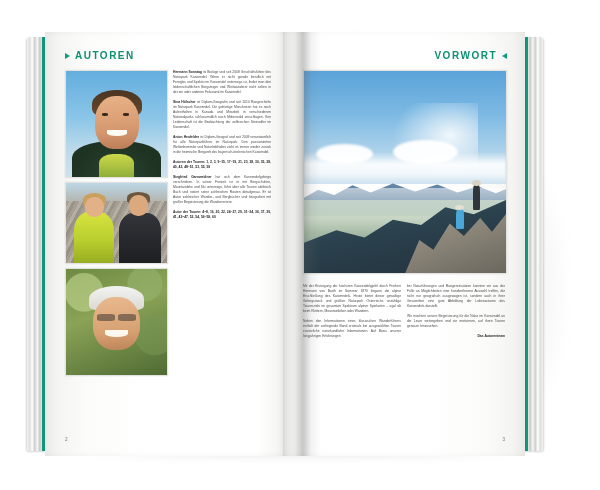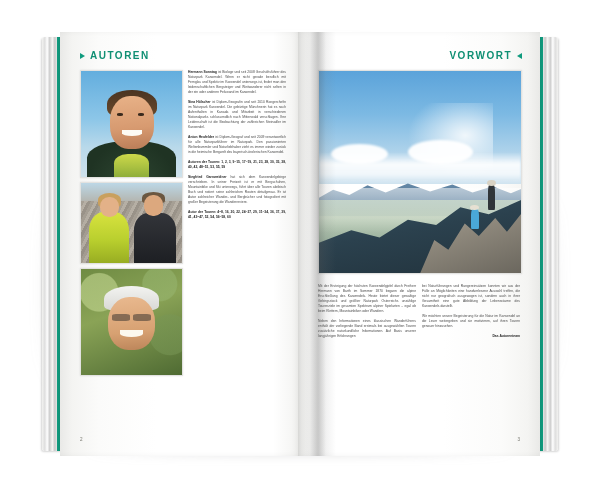--- a/index.html
+++ b/index.html
@@ -9,21 +9,21 @@
     font-family:"Liberation Sans", sans-serif;
   }
   .stage{position:relative;width:600px;height:490px;background:#fff;}
 
   
   .book-shadow{
     position:absolute;left:36px;top:36px;width:528px;height:420px;
     background:radial-gradient(ellipse at 50% 60%, rgba(120,120,125,.40) 0%, rgba(140,140,145,.16) 55%, rgba(255,255,255,0) 74%);
     filter:blur(5px);
   }
-  .book{position:absolute;left:42px;top:32px;width:516px;height:424px;}
+  .book{position:absolute;left:27px;top:32px;width:516px;height:424px;}
 
   
   .edge-left{
     position:absolute;left:0px;top:5px;width:20px;height:414px;
     background:linear-gradient(90deg,#f2f2f0 0%,#dedede 14%,#ffffff 26%,#cfcfcf 38%,#f6f6f4 52%,#c9c9c9 64%,#efefed 78%,#d8d8d6 92%,#bdbdbb 100%);
     border-radius:3px 0 0 3px;
     box-shadow:-1px 1px 2px rgba(0,0,0,.16);
   }
   .edge-left:after{
     content:"";position:absolute;right:0;top:0;width:5px;height:100%;

